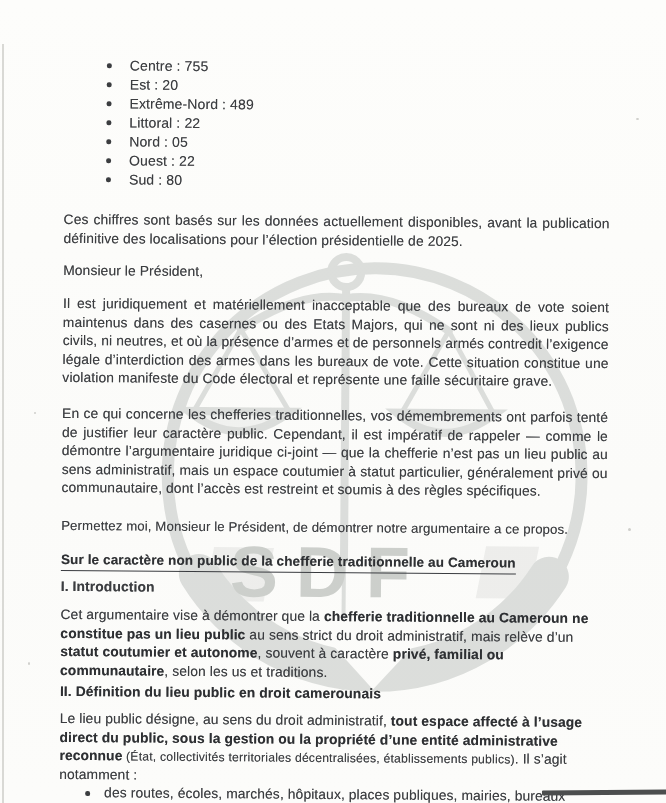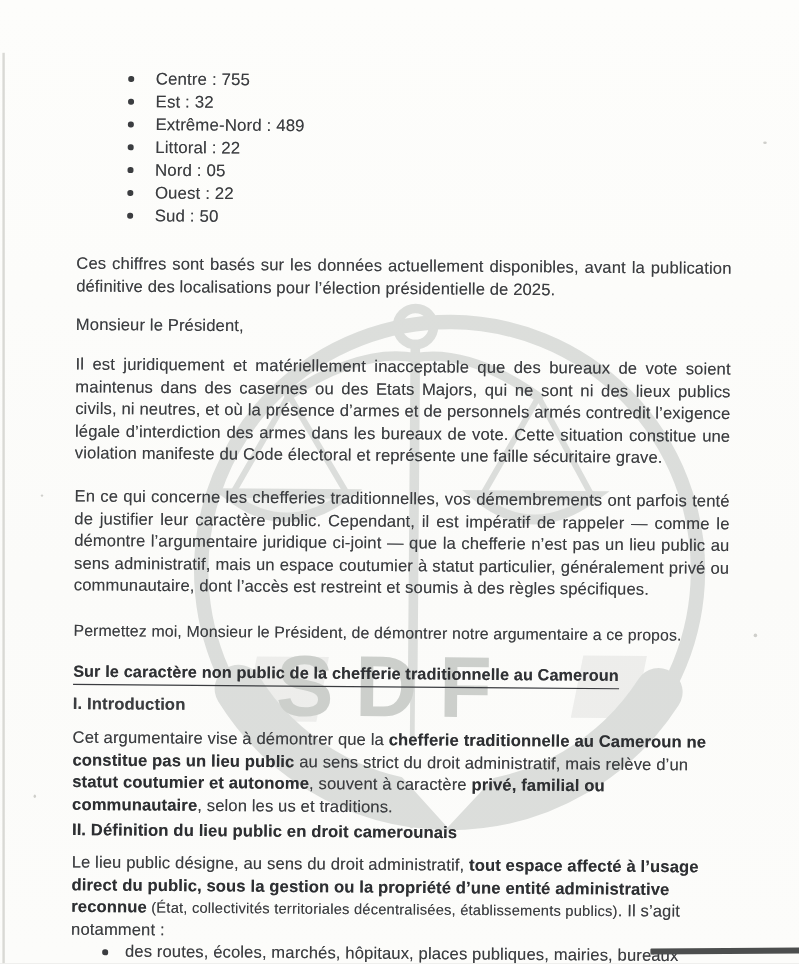--- a/index.html
+++ b/index.html
@@ -58,26 +58,26 @@
         <polygon points="65,303 125,303 115,357 55,357" fill="#c6c9c6" fill-opacity=".55" stroke="none"></polygon>
         <polygon points="337,300 390,300 380,352 327,352" fill="#c6c9c6" fill-opacity=".55" stroke="none"></polygon>
         <path d="M50 330 A207 207 0 0 0 400 330" stroke-width="40"></path>
         <path d="M145 338 L225 425 L305 338" stroke="#fcfcfa" stroke-width="26"></path>
       </g>
       <text x="180" y="352" text-anchor="middle" font-family="Liberation Sans, sans-serif" font-size="72" font-weight="bold" letter-spacing="18" fill="#9fa49f" stroke="none">SDF</text>
     </svg>
 
     <ul class="stats">
       <li><span class="dot"></span><span>Centre : 755</span></li>
-      <li><span class="dot"></span><span>Est : 32</span></li>
+      <li><span class="dot"></span><span>Est : 20</span></li>
       <li><span class="dot"></span><span>Extrême-Nord : 489</span></li>
       <li><span class="dot"></span><span>Littoral : 22</span></li>
       <li><span class="dot"></span><span>Nord : 05</span></li>
       <li><span class="dot"></span><span>Ouest : 22</span></li>
-      <li><span class="dot"></span><span>Sud : 50</span></li>
+      <li><span class="dot"></span><span>Sud : 80</span></li>
     </ul>
 
     <p class="para just" style="top:213px">Ces chiffres sont basés sur les données actuellement disponibles, avant la publication définitive des localisations pour l’élection présidentielle de 2025.</p>
 
     <p class="para" style="top:264px">Monsieur le Président,</p>
 
     <p class="para just" style="top:297px">Il est juridiquement et matériellement inacceptable que des bureaux de vote soient maintenus dans des casernes ou des Etats Majors, qui ne sont ni des lieux publics civils, ni neutres, et où la présence d’armes et de personnels armés contredit l’exigence légale d’interdiction des armes dans les bureaux de vote. Cette situation constitue une violation manifeste du Code électoral et représente une faille sécuritaire grave.</p>
 
     <p class="para just" style="top:407px">En ce qui concerne les chefferies traditionnelles, vos démembrements ont parfois tenté de justifier leur caractère public. Cependant, il est impératif de rappeler — comme le démontre l’argumentaire juridique ci-joint — que la chefferie n’est pas un lieu public au sens administratif, mais un espace coutumier à statut particulier, généralement privé ou communautaire, dont l’accès est restreint et soumis à des règles spécifiques.</p>
 

